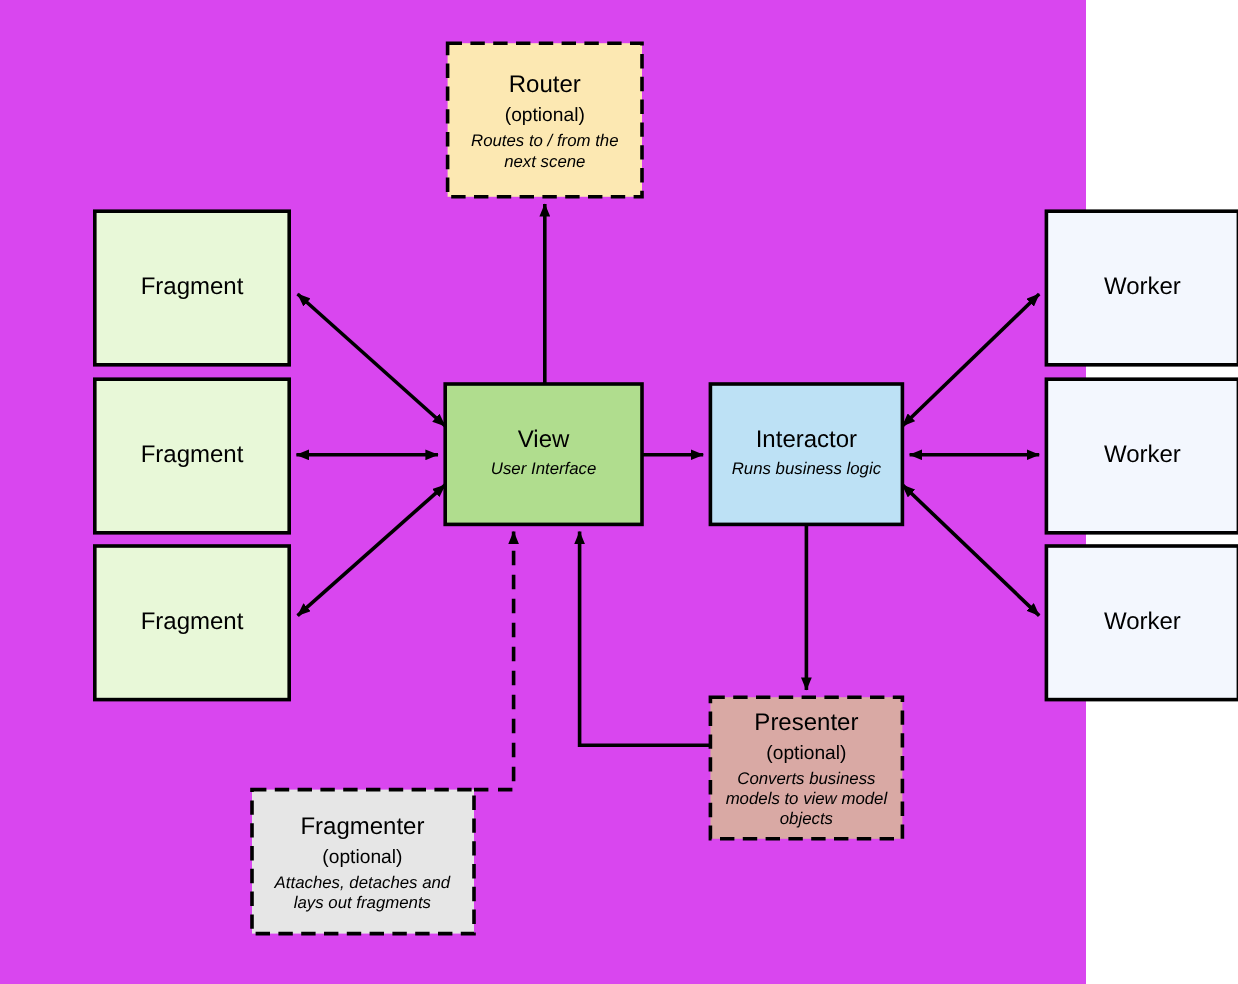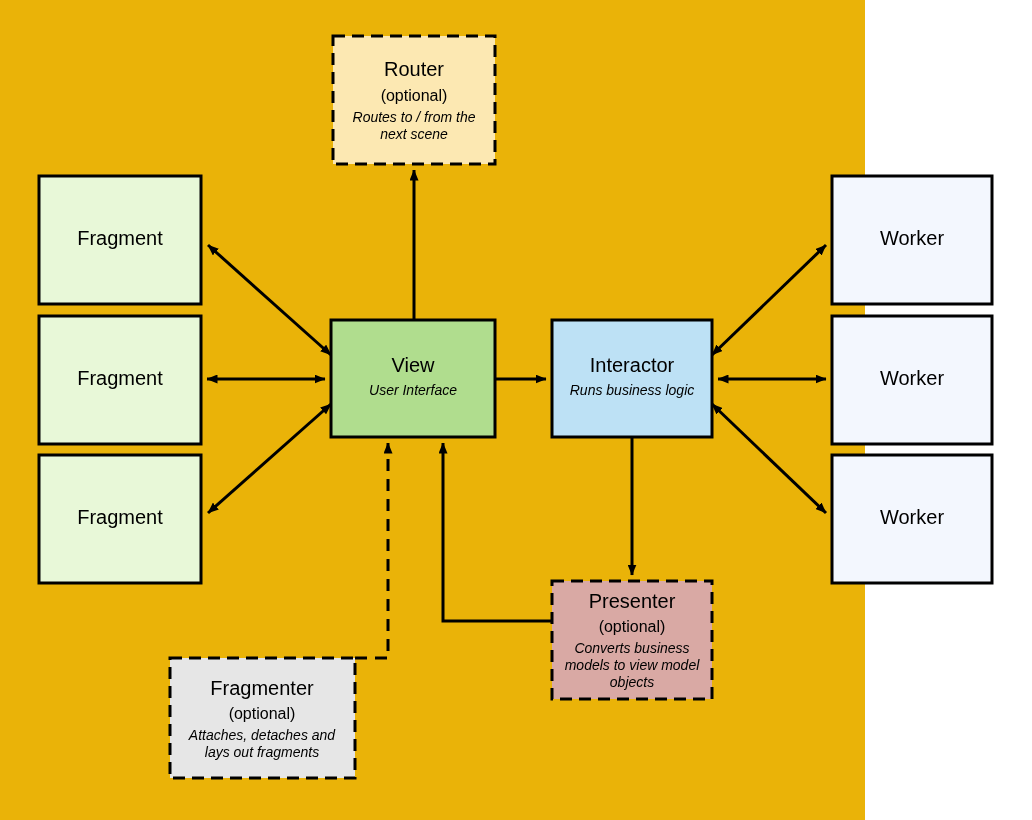--- a/index.html
+++ b/index.html
@@ -11,21 +11,22 @@
   body {
     width: 1032px;
     height: 820px;
     font-family: "Liberation Sans", sans-serif;
     overflow: hidden;
   }
   #diagram-root {
     position: relative;
     width: 865px;
     height: 820px;
-    background: #eab308;
+    background: #d946ef;
+    padding-left: 40px;
   }
   svg#diagram {
     display: block;
     width: 1032px;
     height: 820px;
   }
   .node-rect {
     stroke: #000000;
     stroke-width: 3;
   }

